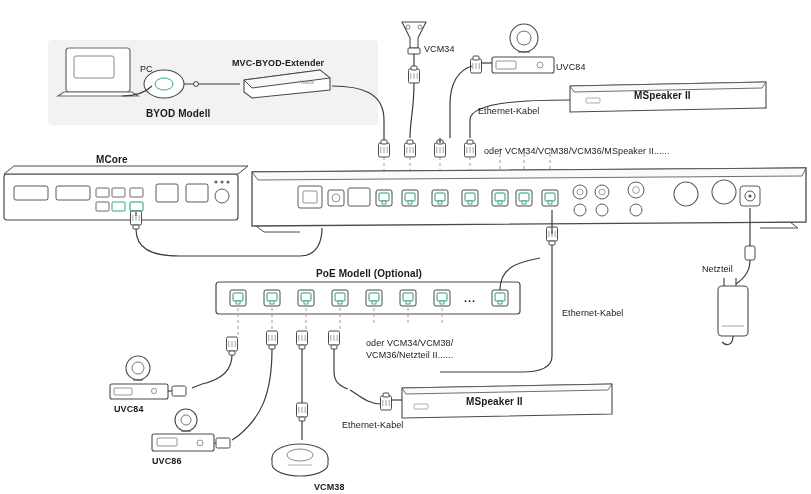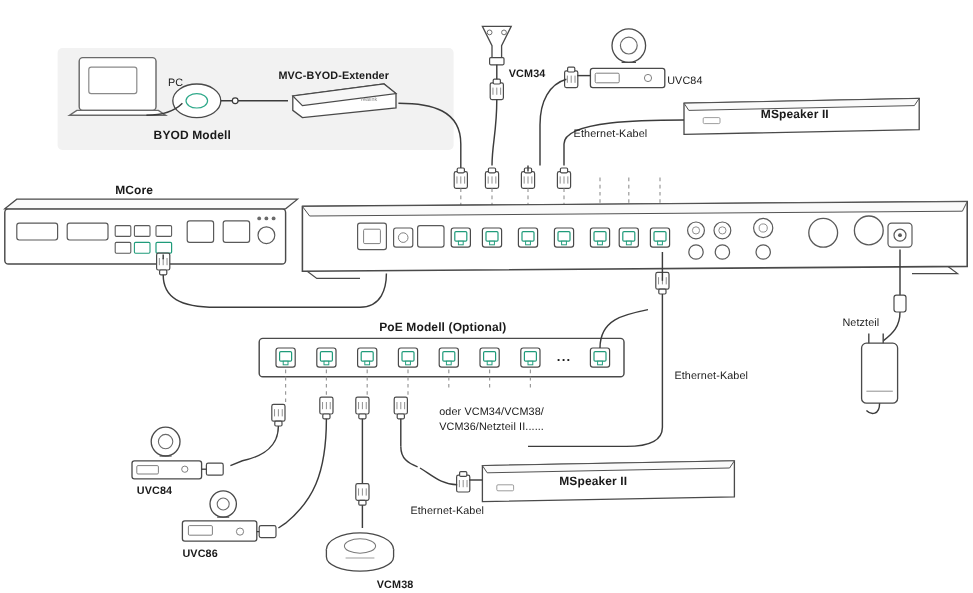--- a/index.html
+++ b/index.html
@@ -256,26 +256,27 @@
     </g>
     <use href="#rj45" x="386" y="405"></use>
     <line x1="391" y1="400" x2="402" y2="400" stroke="#3c3c3c" stroke-width="1.2"></line>
     <path d="M381 404 C368 404 360 396 350 390" fill="none" stroke="#3c3c3c" stroke-width="1.2"></path>
     <line x1="334" y1="349" x2="334" y2="372" stroke="#3c3c3c" stroke-width="1.2"></line>
     <path d="M334 372 C334 382 340 386 348 389" fill="none" stroke="#3c3c3c" stroke-width="1.2"></path>
   </svg>
 
   <div class="lbl" style="left:92px;top:64px;margin-left:48px;">PC</div>
   <div class="lbl b" style="left:232px;top:58px;">MVC-BYOD-Extender</div>
-  <div class="lbl b" style="left:128px;top:108px;font-size:10px;">BYOD  Modell</div>
-
-  <div class="lbl" style="left:424px;top:56px;font-weight:bold;">VCM34</div>
+  <div class="lbl b" style="left:146px;top:108px;font-size:10px;">BYOD  Modell</div>
+
+  <div class="lbl" style="left:424px;top:44px;">VCM34</div>
   <div class="lbl" style="left:556px;top:62px;">UVC84</div>
   <div class="lbl b" style="left:634px;top:90px;font-size:10px;">MSpeaker II</div>
   <div class="lbl" style="left:478px;top:106px;">Ethernet-Kabel</div>
+  <div class="lbl" style="left:484px;top:146px;">oder VCM34/VCM38/VCM36/MSpeaker II......</div>
 
   <div class="lbl b" style="left:96px;top:154px;font-size:10px;">MCore</div>
 
   <div class="lbl b" style="left:316px;top:268px;font-size:10px;">PoE Modell (Optional)</div>
   <div class="lbl b" style="left:464px;top:292px;font-size:11px;letter-spacing:1px;">...</div>
 
   <div class="lbl" style="left:366px;top:338px;">oder  VCM34/VCM38/</div>
   <div class="lbl" style="left:366px;top:350px;">VCM36/Netzteil II......</div>
 
   <div class="lbl" style="left:562px;top:308px;">Ethernet-Kabel</div>

